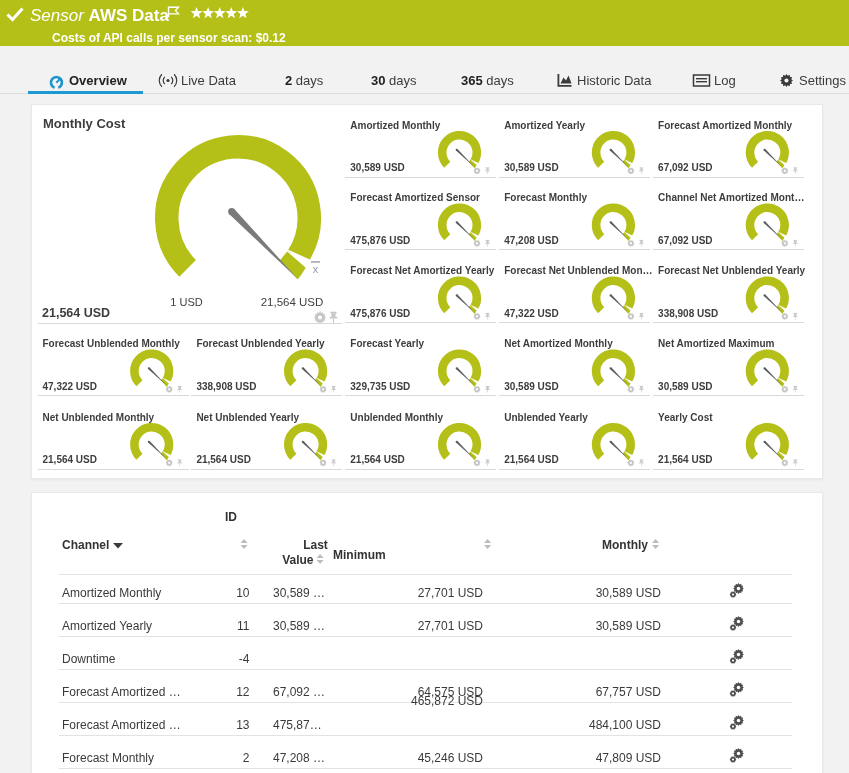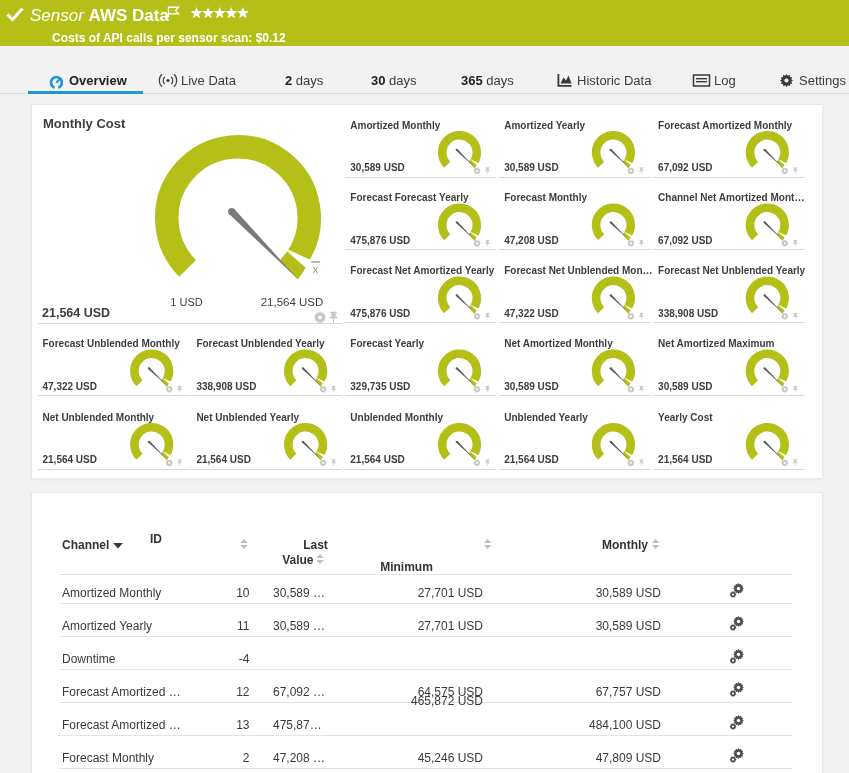--- a/index.html
+++ b/index.html
@@ -53,21 +53,21 @@
 <div class="gmax">21,564 USD</div>
 <div class="tl" style="left:350.3px;top:119.5px">Amortized Monthly</div>
 <div class="tv" style="left:350.3px;top:162.3px">30,589 USD</div>
 <div class="sep" style="left:345.3px;top:176.5px;width:151px"></div>
 <div class="tl" style="left:504.2px;top:119.5px">Amortized Yearly</div>
 <div class="tv" style="left:504.2px;top:162.3px">30,589 USD</div>
 <div class="sep" style="left:499.2px;top:176.5px;width:151px"></div>
 <div class="tl" style="left:658.1px;top:119.5px">Forecast Amortized Monthly</div>
 <div class="tv" style="left:658.1px;top:162.3px">67,092 USD</div>
 <div class="sep" style="left:653.1px;top:176.5px;width:151px"></div>
-<div class="tl" style="left:350.3px;top:192.0px">Forecast Forecast Yearly</div>
+<div class="tl" style="left:350.3px;top:192.0px">Forecast Amortized Sensor</div>
 <div class="tv" style="left:350.3px;top:234.8px">475,876 USD</div>
 <div class="sep" style="left:345.3px;top:249.0px;width:151px"></div>
 <div class="tl" style="left:504.2px;top:192.0px">Forecast Monthly</div>
 <div class="tv" style="left:504.2px;top:234.8px">47,208 USD</div>
 <div class="sep" style="left:499.2px;top:249.0px;width:151px"></div>
 <div class="tl" style="left:658.1px;top:192.0px">Channel Net Amortized Mont…</div>
 <div class="tv" style="left:658.1px;top:234.8px">67,092 USD</div>
 <div class="sep" style="left:653.1px;top:249.0px;width:151px"></div>
 <div class="tl" style="left:350.3px;top:265.0px">Forecast Net Amortized Yearly</div>
 <div class="tv" style="left:350.3px;top:307.8px">475,876 USD</div>
@@ -103,24 +103,24 @@
 <div class="tv" style="left:350.3px;top:454.3px">21,564 USD</div>
 <div class="sep" style="left:345.3px;top:468.5px;width:151px"></div>
 <div class="tl" style="left:504.2px;top:411.5px">Unblended Yearly</div>
 <div class="tv" style="left:504.2px;top:454.3px">21,564 USD</div>
 <div class="sep" style="left:499.2px;top:468.5px;width:151px"></div>
 <div class="tl" style="left:658.1px;top:411.5px">Yearly Cost</div>
 <div class="tv" style="left:658.1px;top:454.3px">21,564 USD</div>
 <div class="sep" style="left:653.1px;top:468.5px;width:151px"></div>
 <div class="sep" style="left:37.5px;top:322.5px;width:304px"></div>
 <div class="th" style="left:62px;top:537.5px">Channel</div>
-<div class="th" style="left:150px;width:87px;top:532px;text-align:left">ID</div>
+<div class="th" style="left:150px;width:87px;top:510px;text-align:right">ID</div>
 <div class="th" style="left:273px;width:85px;top:537.5px;text-align:center">Last</div>
 <div class="th" style="left:243px;width:70.5px;top:552.5px;text-align:right">Value</div>
-<div class="th" style="left:333px;width:147px;top:560px;text-align:center">Minimum</div>
+<div class="th" style="left:333px;width:147px;top:548px;text-align:left">Minimum</div>
 <div class="th" style="left:511px;width:137px;top:537.5px;text-align:right">Monthly</div>
 <div class="sep2" style="top:573.5px"></div>
 <div class="rc" style="left:62px;top:585.5px">Amortized Monthly</div>
 <div class="rn" style="left:150px;width:99.5px;top:585.5px">10</div>
 <div class="rc" style="left:273px;top:585.5px">30,589 …</div>
 <div class="rn" style="left:333px;width:150px;top:585.5px">27,701 USD</div>
 <div class="rn" style="left:511px;width:150px;top:585.5px">30,589 USD</div>
 <div class="sep2" style="top:603.2px"></div>
 <div class="rc" style="left:62px;top:618.5px">Amortized Yearly</div>
 <div class="rn" style="left:150px;width:99.5px;top:618.5px">11</div>

